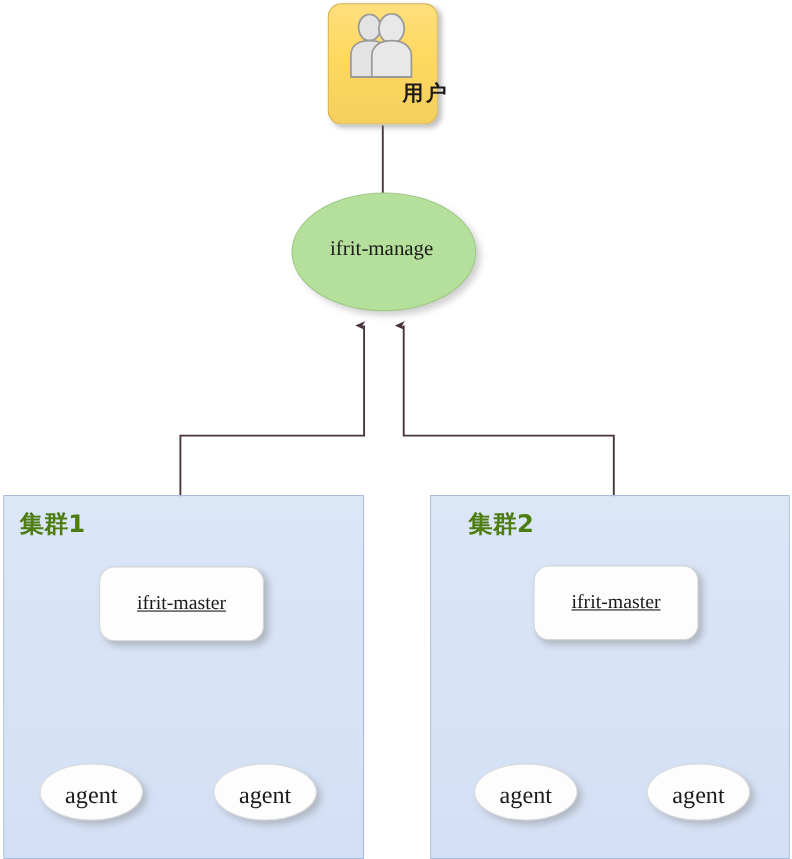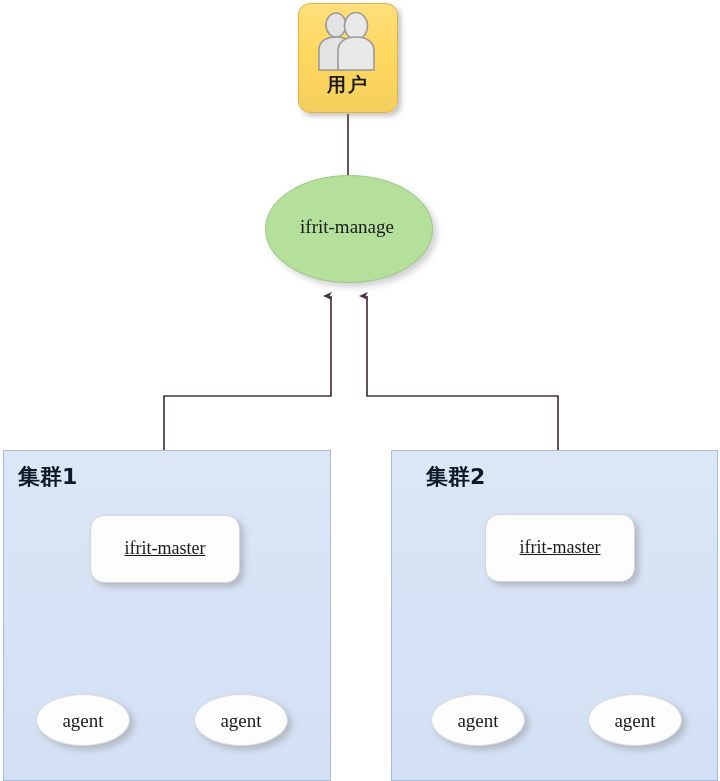--- a/index.html
+++ b/index.html
@@ -48,20 +48,21 @@
   }
   .user-text {
     left: 298px;
     top: 72px;
     width: 100px;
     text-align: center;
     font-family: "DejaVu Sans", "Liberation Sans", sans-serif;
     font-size: 19px;
     font-weight: 600;
     letter-spacing: 2px;
+    padding-left: 39px;
   }
   
   .manage-ellipse {
     position: absolute;
     left: 265px;
     top: 175px;
     width: 168px;
     height: 108px;
     border-radius: 50%;
     background: #b5e09b;
@@ -82,21 +83,21 @@
     background: linear-gradient(180deg, #dbe6f7 0%, #d3e0f5 100%);
     border: 1px solid #a9bcd9;
     box-sizing: border-box;
   }
   .cluster-1 { left: 3px;   top: 450px; width: 328px; height: 331px; }
   .cluster-2 { left: 391px; top: 450px; width: 327px; height: 331px; }
   .cluster-title {
     font-family: "DejaVu Sans", "Liberation Sans", sans-serif;
     font-size: 22px;
     font-weight: 600;
-    color: #0f172a;
+    color: #4d7c0f;
   }
   .cluster-1-title { left: 18px;  top: 462px; }
   .cluster-2-title { left: 426px; top: 462px; }
   
   .master-box {
     position: absolute;
     width: 150px;
     height: 68px;
     border-radius: 14px;
     background: #fdfdfd;
@@ -121,21 +122,21 @@
     height: 52px;
     border-radius: 50%;
     background: #fdfdfd;
     border: 1px solid #dcdcdc;
     box-shadow: 4px 4px 6px rgba(130,130,130,0.42);
     box-sizing: border-box;
   }
   .agent-text {
     width: 94px;
     text-align: center;
-    font-size: 19px;
+    font-size: 22px;
   }
   .a1 { left: 36px;  top: 694px; }
   .a2 { left: 194px; top: 694px; }
   .a3 { left: 431px; top: 694px; }
   .a4 { left: 588px; top: 694px; }
   .a1t { left: 36px;  top: 710px; }
   .a2t { left: 194px; top: 710px; }
   .a3t { left: 431px; top: 710px; }
   .a4t { left: 588px; top: 710px; }
 </style>

